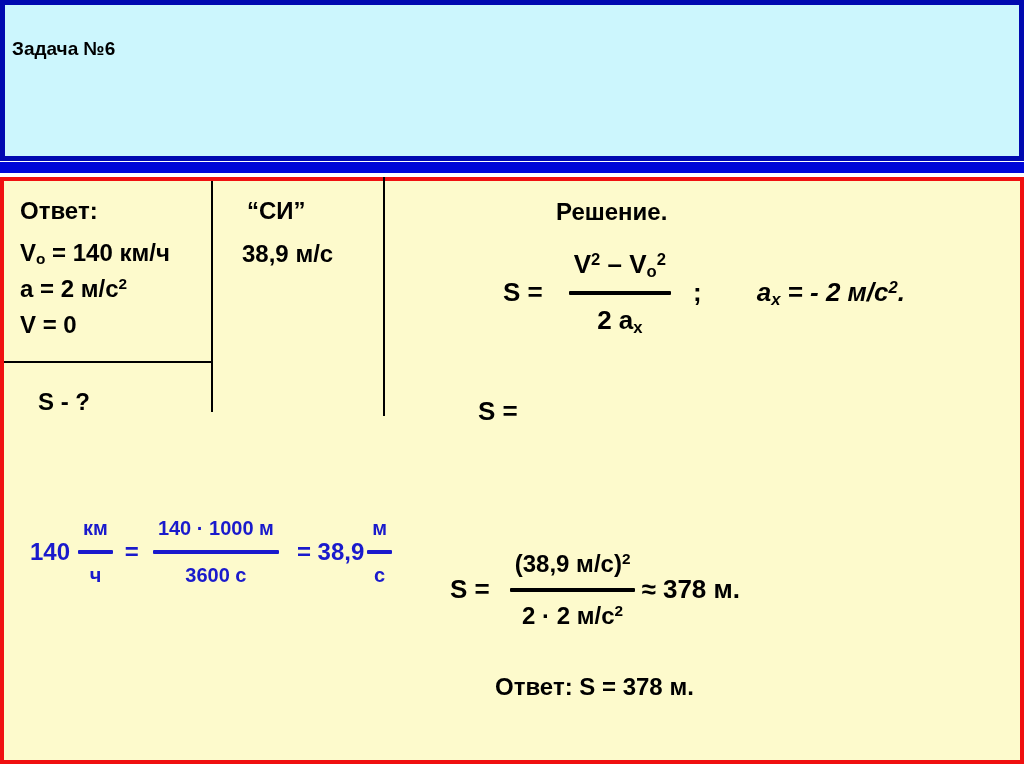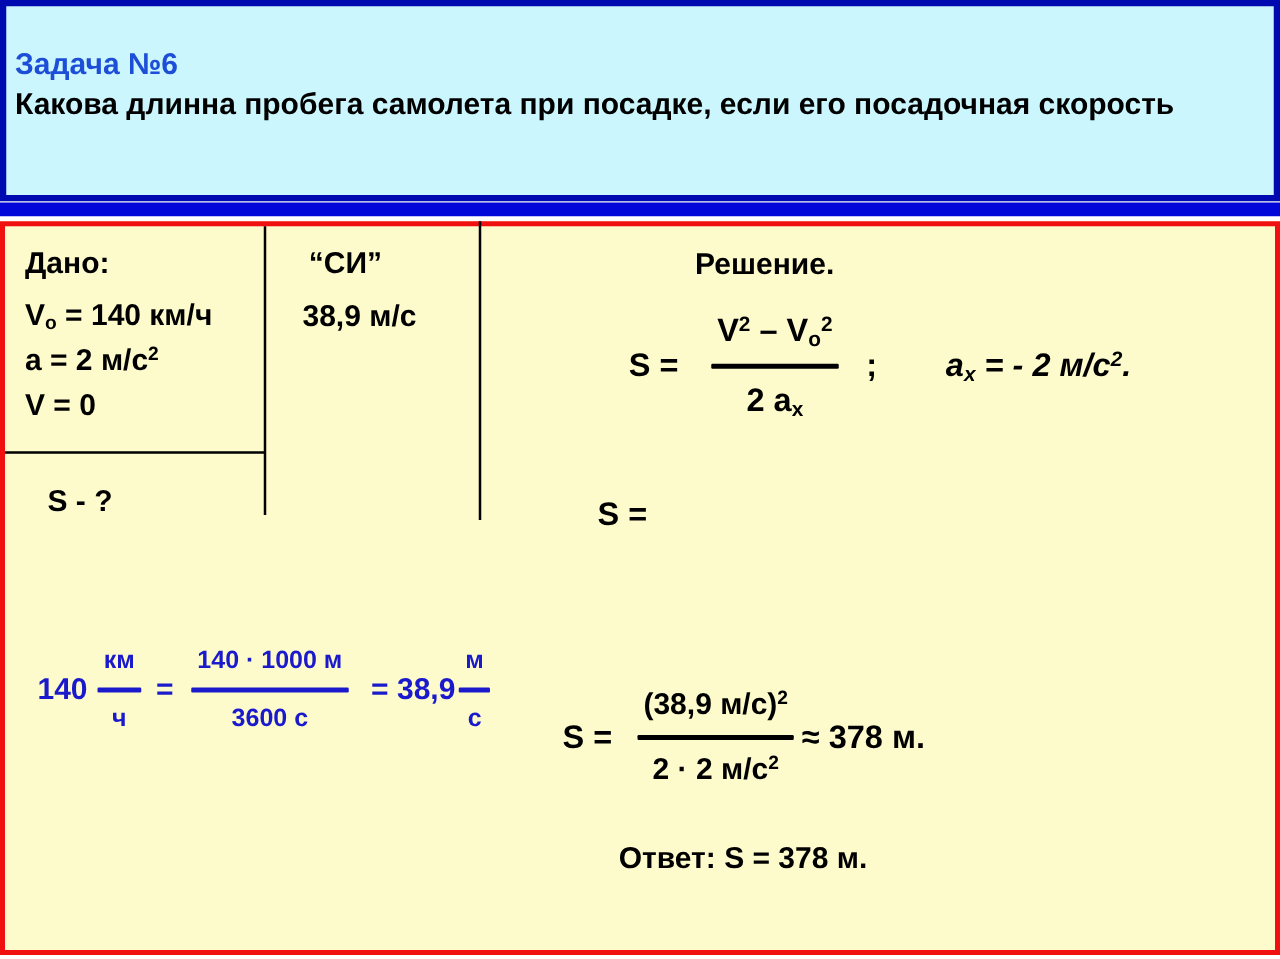--- a/index.html
+++ b/index.html
@@ -3,21 +3,21 @@
 <meta charset="utf-8">
 <style>
   html,body{margin:0;padding:0;background:#ffffff;}
   #slide{
     position:relative;width:1024px;height:767px;background:#ffffff;
     font-family:"Liberation Sans","DejaVu Sans",sans-serif;
     font-weight:bold;color:#000;overflow:hidden;
   }
   .abs{position:absolute;}
   #header-box{left:0;top:0;width:1024px;height:161px;background:#ccf6fd;border:5px solid #0009b0;box-sizing:border-box;}
-  #title{left:12px;top:38px;font-size:24px;color:#1d4ed8;}
+  #title{left:12px;top:38px;font-size:19px;color:#000000;}
   #pline1{left:12px;top:70px;font-size:24px;}
   #pline2{left:12px;top:101px;font-size:24px;}
   #divider{left:0;top:162px;width:1024px;height:11px;background:#0007d8;}
   #main-box{left:0;top:177px;width:1024px;height:587px;background:#fdfacc;border:4px solid #f01010;box-sizing:border-box;}
   .vline{width:2px;background:#000;}
   .hline{height:2px;background:#000;}
   #vline1{left:211px;top:181px;height:231px;}
   #vline2{left:383px;top:177px;height:239px;}
   #hline1{left:4px;top:361px;width:208px;}
   .t24{font-size:24px;}
@@ -52,30 +52,29 @@
   sup{font-size:0.64em;vertical-align:0.5em;line-height:0;}
   sub{font-size:0.64em;vertical-align:-0.22em;line-height:0;}
 </style>
 </head>
 <body>
 
 <div id="slide">
 
   <div class="abs" id="header-box"></div>
   <div class="abs" id="title">Задача №6</div>
-  <div class="abs" id="pline1">Какова длинна пробега самолета при посадке, если его посадочная скорость</div>
 
   <div class="abs" id="divider"></div>
   <div class="abs" id="main-box"></div>
 
   <div class="abs vline" id="vline1"></div>
   <div class="abs vline" id="vline2"></div>
   <div class="abs hline" id="hline1"></div>
 
-  <div class="abs t24" id="given-label">Дано:</div>
+  <div class="abs t24" id="given-label">Ответ:</div>
   <div class="abs t24" id="given-v0"><span>V</span><sub>о</sub><span> = 140 км/ч</span></div>
   <div class="abs t24" id="given-a"><span>а = 2 м/с</span><sup>2</sup></div>
   <div class="abs t24" id="given-v">V = 0</div>
   <div class="abs t24" id="given-q">S - ?</div>
 
   <div class="abs t24" id="si-label">“СИ”</div>
   <div class="abs t24" id="si-value">38,9 м/с</div>
 
   <div class="abs t24" id="sol-heading">Решение.</div>
 

